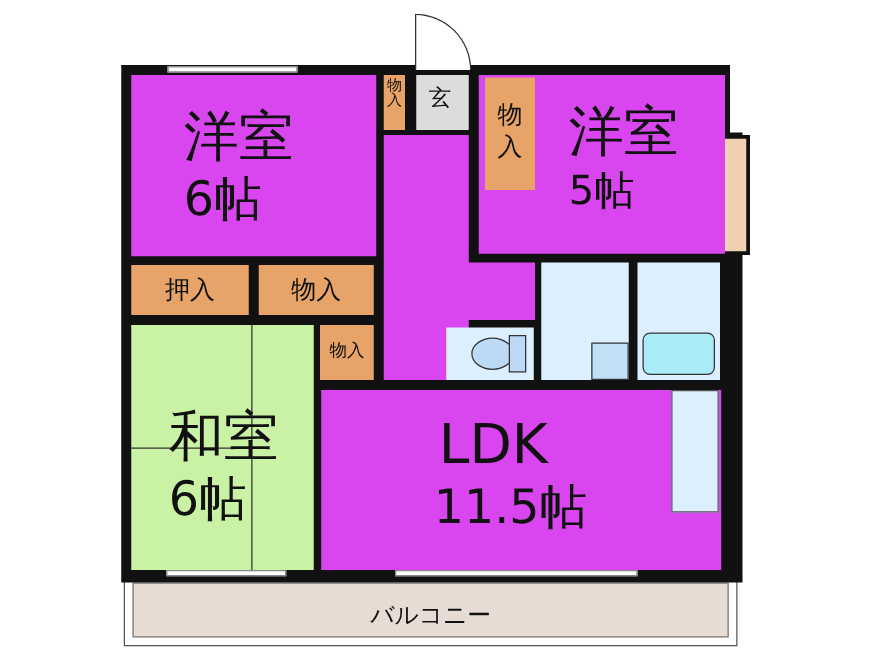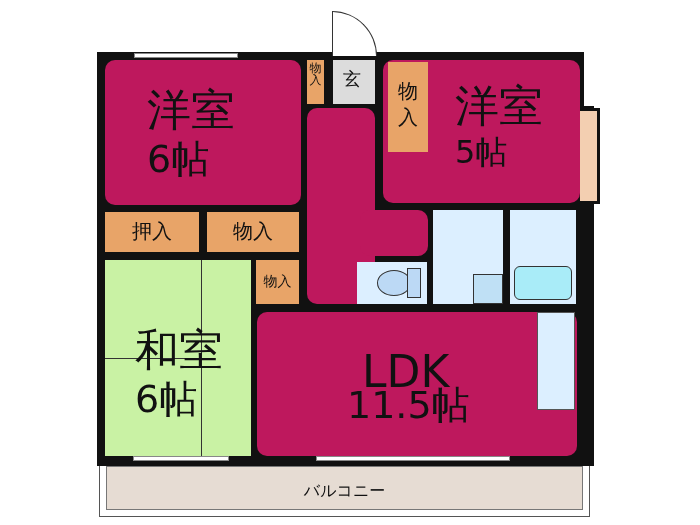--- a/index.html
+++ b/index.html
@@ -1,35 +1,35 @@
 <!DOCTYPE html>
 <html><head>
 <meta charset="utf-8">
 <style>
   html,body{margin:0;padding:0;background:#fff;}
   body{width:700px;height:525px;position:relative;overflow:hidden;font-family:"DejaVu Sans","Liberation Sans",sans-serif;}
   .abs{position:absolute;box-sizing:border-box;}
-  .room{background:#be185d;border-radius:10px;}
+  .room{background:#d946ef;}
   .closet{background:#e8a468;}
   .wash{background:#dcefff;}
   .tatami{background:#c9f2a4;}
   .genkan{background:#dcdcdc;}
   .wall{background:#111;}
   .lbl{position:absolute;color:#111;text-align:center;line-height:1;white-space:pre;}
   .big{font-size:44px;}
   .mid{font-size:22px;}
   .win{background:#fff;border:1px solid #888;}
   .door-arc{position:absolute;border:1.5px solid #333;background:#fff;box-sizing:border-box;}
 </style>
 </head>
 <body>
 
 <div class="abs" style="left:99px;top:462px;width:491px;height:55px;border:1.5px solid #555;background:#fff;">
   <div class="abs" style="left:6px;top:3px;right:6px;bottom:6px;background:#e6dcd3;border:1px solid #777;"></div>
-  <div class="lbl" style="left:0;right:0;top:20px;font-size:16px;">バルコニー</div>
+  <div class="lbl" style="left:0;right:0;top:20px;font-size:19px;">バルコニー</div>
 </div>
 
 <div class="abs wall" style="left:97px;top:52px;width:497px;height:414px;"></div>
 
 <div class="abs" style="left:306px;top:0;width:76px;height:52px;background:#fff;"></div>
 
 <div class="abs" style="left:584px;top:52px;width:20px;height:54px;background:#fff;"></div>
 
 <div class="abs room" style="left:105px;top:60px;width:196px;height:145px;">
   <div class="lbl big" style="left:42px;top:28px;">洋室</div>
@@ -83,18 +83,18 @@
 
 <div class="abs tatami" style="left:105px;top:260px;width:146px;height:196px;">
   <div class="abs" style="left:96px;top:0;width:1px;height:196px;background:#333;"></div>
   <div class="abs" style="left:0;top:98px;width:96px;height:1px;background:#333;"></div>
   <div class="lbl big" style="left:30px;top:68px;text-align:center;">和室</div>
   <div class="lbl big" style="left:30px;top:120px;font-size:38px;">6帖</div>
 </div>
 
 <div class="abs room" style="left:257px;top:312px;width:320px;height:144px;">
   <div class="abs wash" style="left:280px;top:0;width:38px;height:98px;border:1px solid #555;"></div>
-  <div class="lbl big" style="left:105px;top:22px;margin-top:16px;">LDK</div>
+  <div class="lbl big" style="left:94px;top:22px;">LDK</div>
   <div class="lbl big" style="left:90px;top:74px;font-size:38px;">11.5帖</div>
 </div>
 
 <div class="abs win" style="left:133px;top:456px;width:96px;height:5px;"></div>
 <div class="abs win" style="left:316px;top:456px;width:194px;height:5px;"></div>
 
 </body></html>

